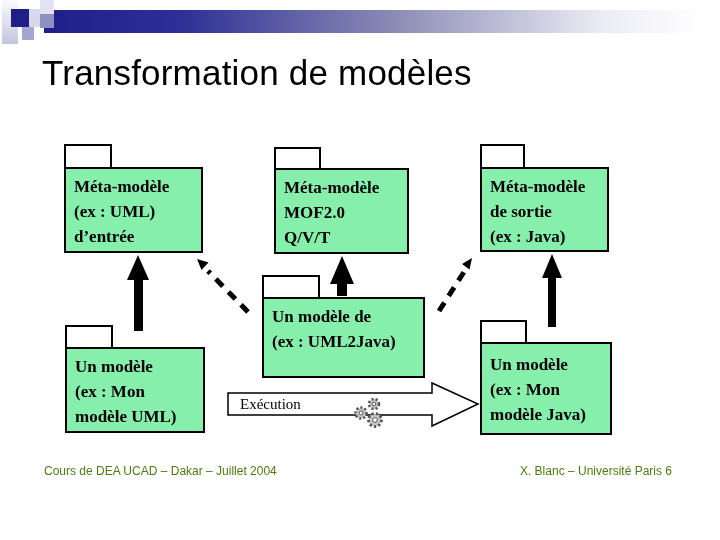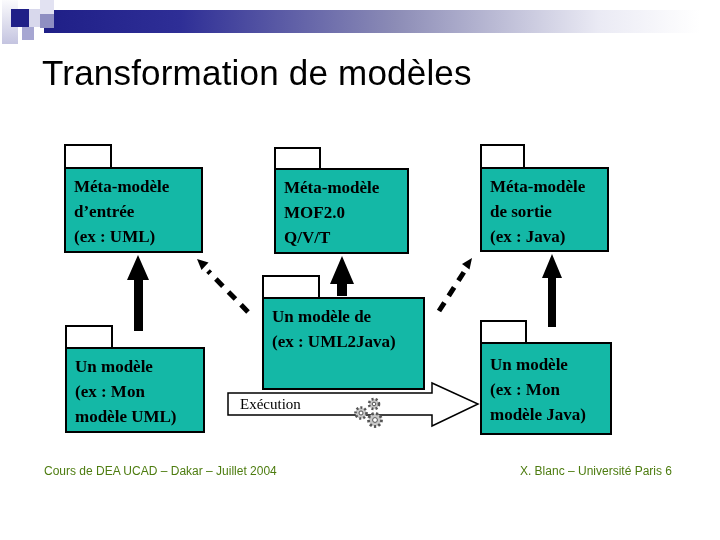--- a/index.html
+++ b/index.html
@@ -21,21 +21,21 @@
     font-size:35px;font-weight:400;letter-spacing:0.2px;color:var(--text,#000);
     white-space:nowrap;
   }
   
   .folder{position:absolute;}
   .folder .tab{
     box-sizing:border-box;background:#fff;
     border:2px solid var(--box-border,#000);border-bottom:none;
   }
   .folder .fbody{
-    box-sizing:border-box;background:#14b8a6;
+    box-sizing:border-box;background:#86efac;
     border:2px solid var(--box-border,#000);
     font-family:"Liberation Serif",serif;font-weight:bold;
     font-size:17px;line-height:25px;color:var(--text,#000);
     padding:5px 3px 0 8px;
   }
   .folder .fbody span{display:block;white-space:nowrap;}
   
   #exec-label{
     position:absolute;left:240px;top:396px;width:160px;
     font-family:"Liberation Serif",serif;font-size:15px;color:var(--text,#000);
@@ -57,22 +57,22 @@
 <div class="sq" style="left:40px;top:0;width:14px;height:14px;background:var(--lavender-pale,#e2e2f2);"></div>
 <div class="sq" style="left:40px;top:14px;width:14px;height:14px;background:var(--lavender-mid,#8f8fc2);"></div>
 <div class="sq" style="left:22px;top:27px;width:12px;height:13px;background:var(--lavender-soft,#a6a6d2);"></div>
 
 <h1 id="title">Transformation de modèles</h1>
 
 <div class="folder" style="left:64px;top:144px;">
   <div class="tab" style="width:48px;height:23px;"></div>
   <div class="fbody" style="width:139px;height:86px;">
     <span>Méta-modèle</span>
+    <span>(ex : UML)</span>
     <span>d’entrée</span>
-    <span>(ex : UML)</span>
   </div>
 </div>
 
 <div class="folder" style="left:274px;top:147px;">
   <div class="tab" style="width:47px;height:21px;"></div>
   <div class="fbody" style="width:135px;height:86px;">
     <span>Méta-modèle</span>
     <span>MOF2.0</span>
     <span>Q/V/T</span>
   </div>
@@ -91,21 +91,21 @@
   <div class="tab" style="width:48px;height:22px;"></div>
   <div class="fbody" style="width:140px;height:86px;">
     <span>Un modèle</span>
     <span>(ex : Mon</span>
     <span>modèle UML)</span>
   </div>
 </div>
 
 <div class="folder" style="left:262px;top:275px;">
   <div class="tab" style="width:58px;height:22px;"></div>
-  <div class="fbody" style="width:163px;height:93px;font-family:Liberation Serif, serif;">
+  <div class="fbody" style="width:163px;height:81px;font-family:Liberation Serif, serif;">
     <span>Un modèle de</span>
     <span>(ex : UML2Java)</span>
   </div>
 </div>
 
 <div class="folder" style="left:480px;top:320px;">
   <div class="tab" style="width:47px;height:22px;"></div>
   <div class="fbody" style="width:132px;height:93px;padding-top:8px;">
     <span>Un modèle</span>
     <span>(ex : Mon</span>

